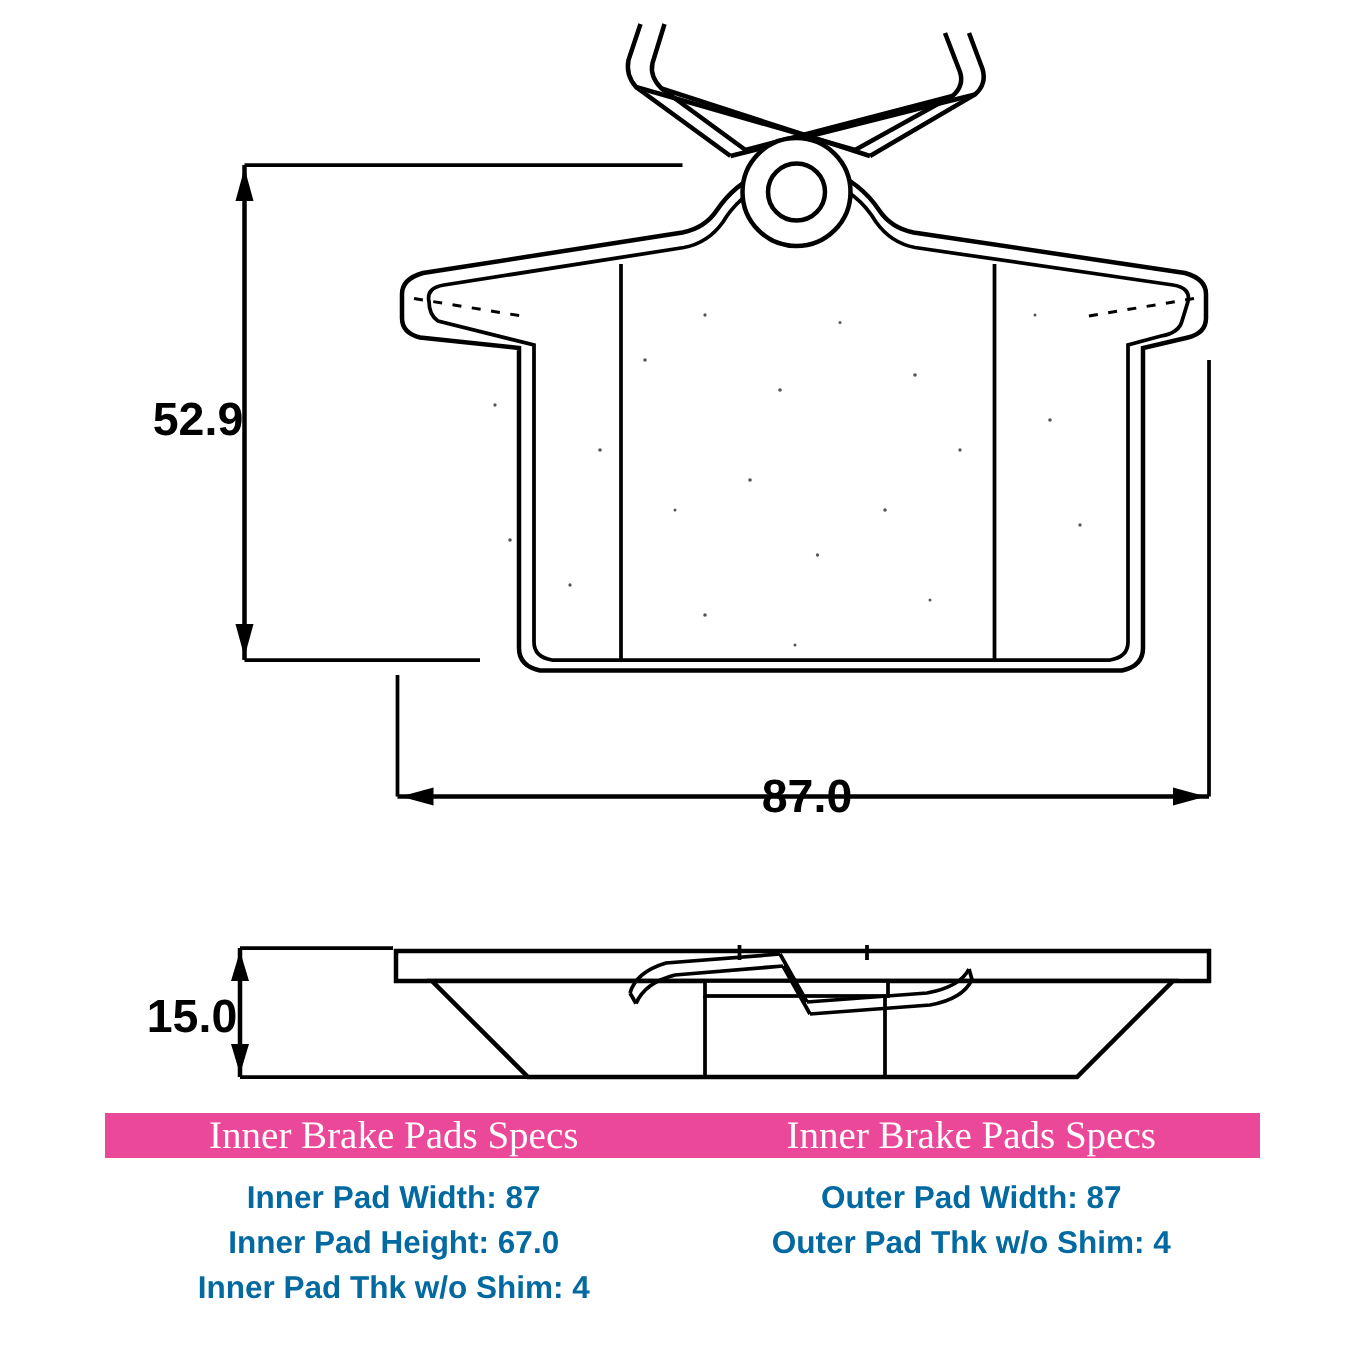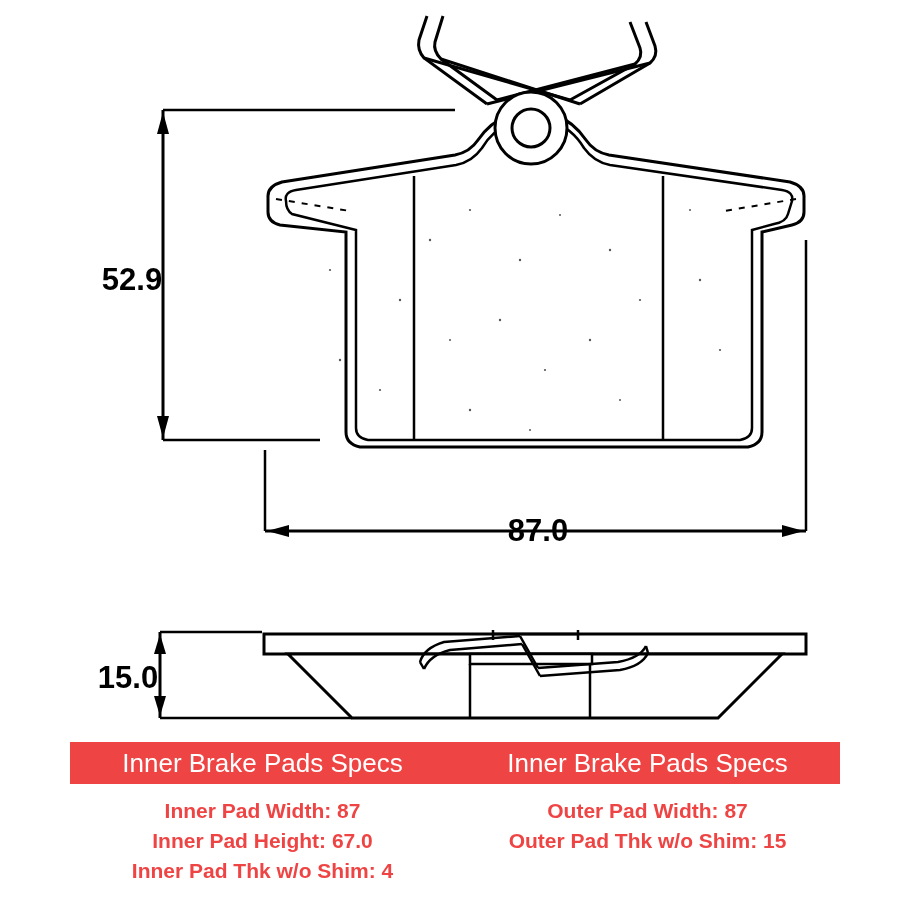--- a/index.html
+++ b/index.html
@@ -36,22 +36,23 @@
 
   
   .specs {
     position: absolute;
     left: 70px;
     top: 742px;
     width: 770px;
   }
   .spec-headers {
     display: flex;
-    background: #ef4444;
-    height: 42px;
+    background: #ec4899;
+    height: 30px;
+    font-family: Liberation Serif, serif;
   }
   .spec-headers .hdr {
     flex: 1 1 50%;
     color: #ffffff;
     font-size: 26px;
     font-weight: normal;
     display: flex;
     align-items: center;
     justify-content: center;
     letter-spacing: 0px;
@@ -61,21 +62,21 @@
     padding-top: 12px;
   }
   .spec-col {
     flex: 1 1 50%;
     text-align: center;
   }
   .spec-row {
     font-size: 21px;
     font-weight: bold;
     line-height: 30px;
-    color: #ef4444;
+    color: #0369a1;
     white-space: nowrap;
   }
 </style>
 </head>
 <body>
 
 <div id="stage">
 
   <svg class="drawing" viewBox="0 0 910 910">
 
@@ -229,18 +230,18 @@
       <div class="hdr">Inner Brake Pads Specs</div>
     </div>
     <div class="spec-body">
       <div class="spec-col">
         <div class="spec-row">Inner Pad Width: 87</div>
         <div class="spec-row">Inner Pad Height: 67.0</div>
         <div class="spec-row">Inner Pad Thk w/o Shim: 4</div>
       </div>
       <div class="spec-col">
         <div class="spec-row">Outer Pad Width: 87</div>
-        <div class="spec-row">Outer Pad Thk w/o Shim: 15</div>
+        <div class="spec-row">Outer Pad Thk w/o Shim: 4</div>
       </div>
     </div>
   </div>
 
 </div>
 
 </body></html>

